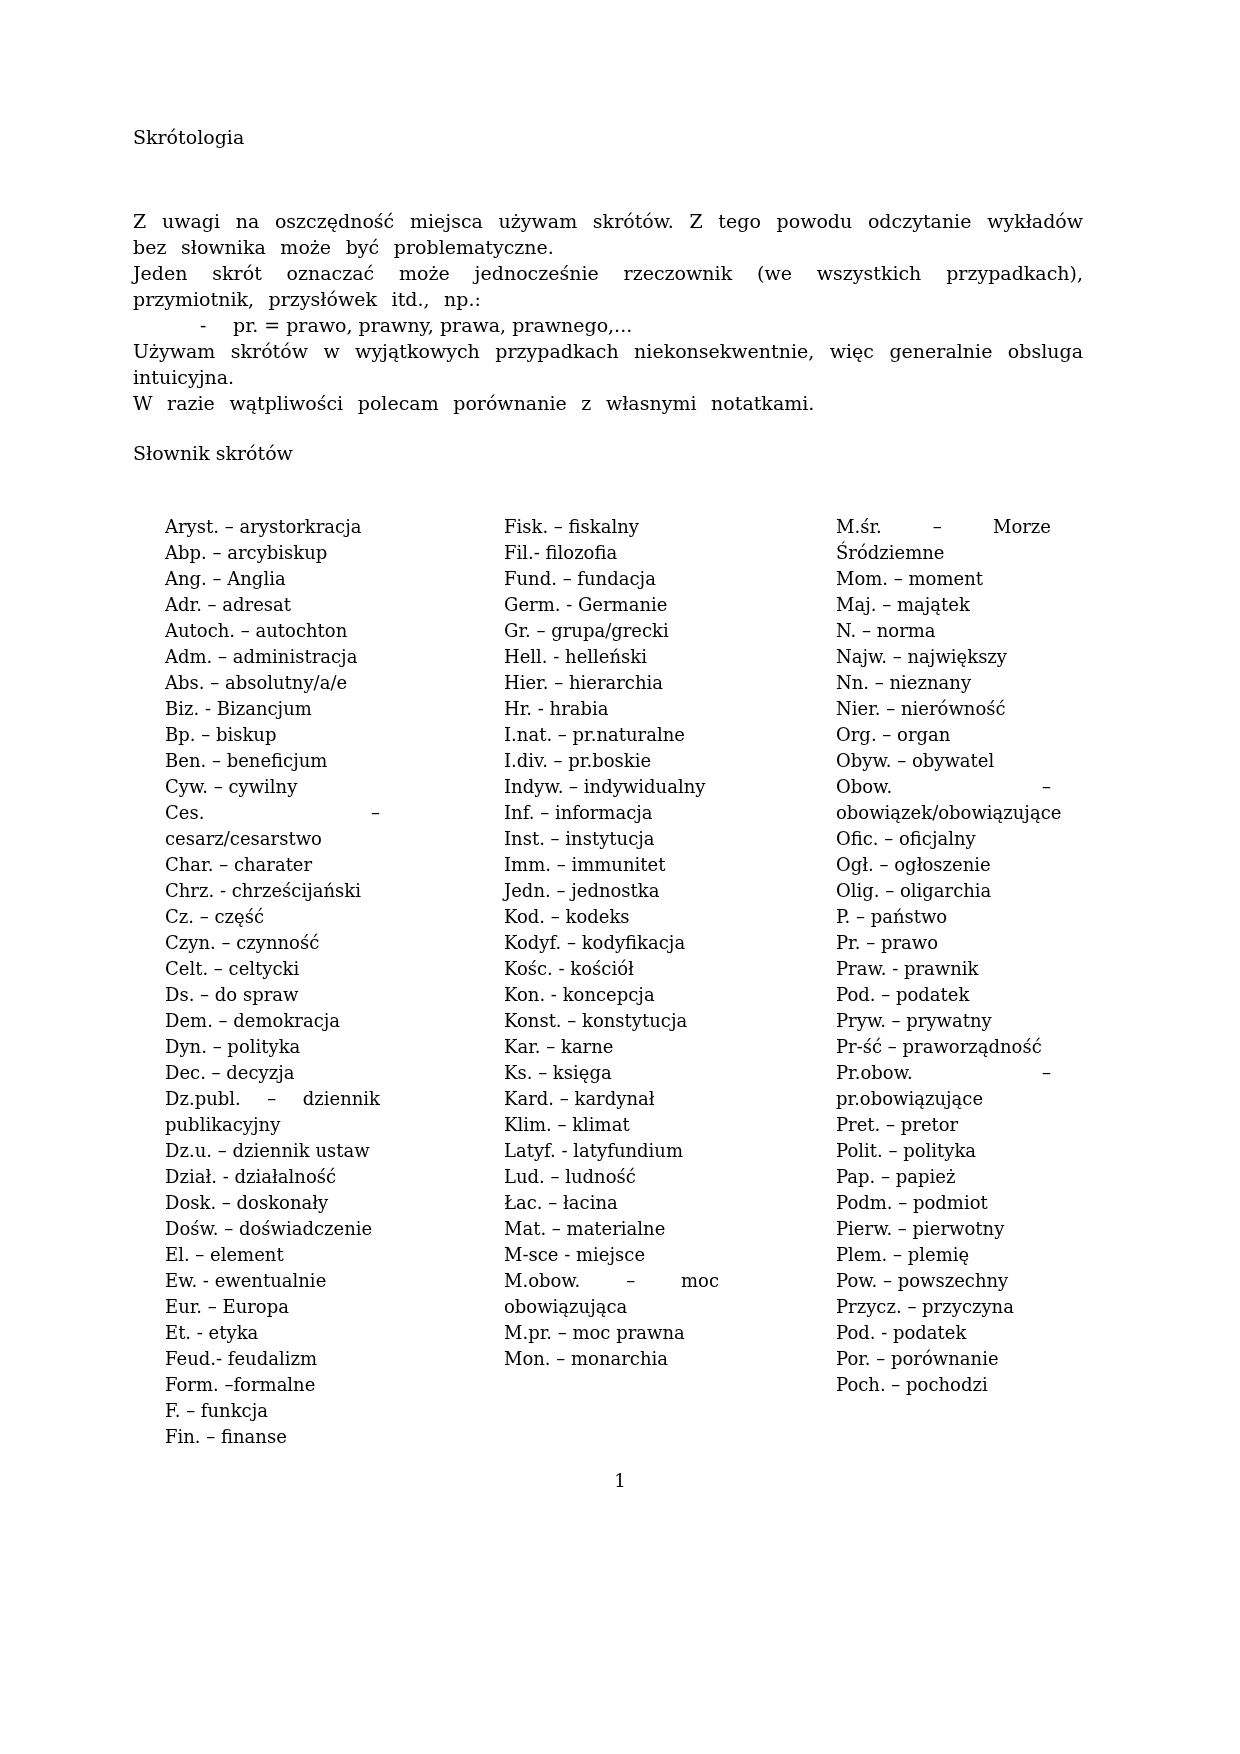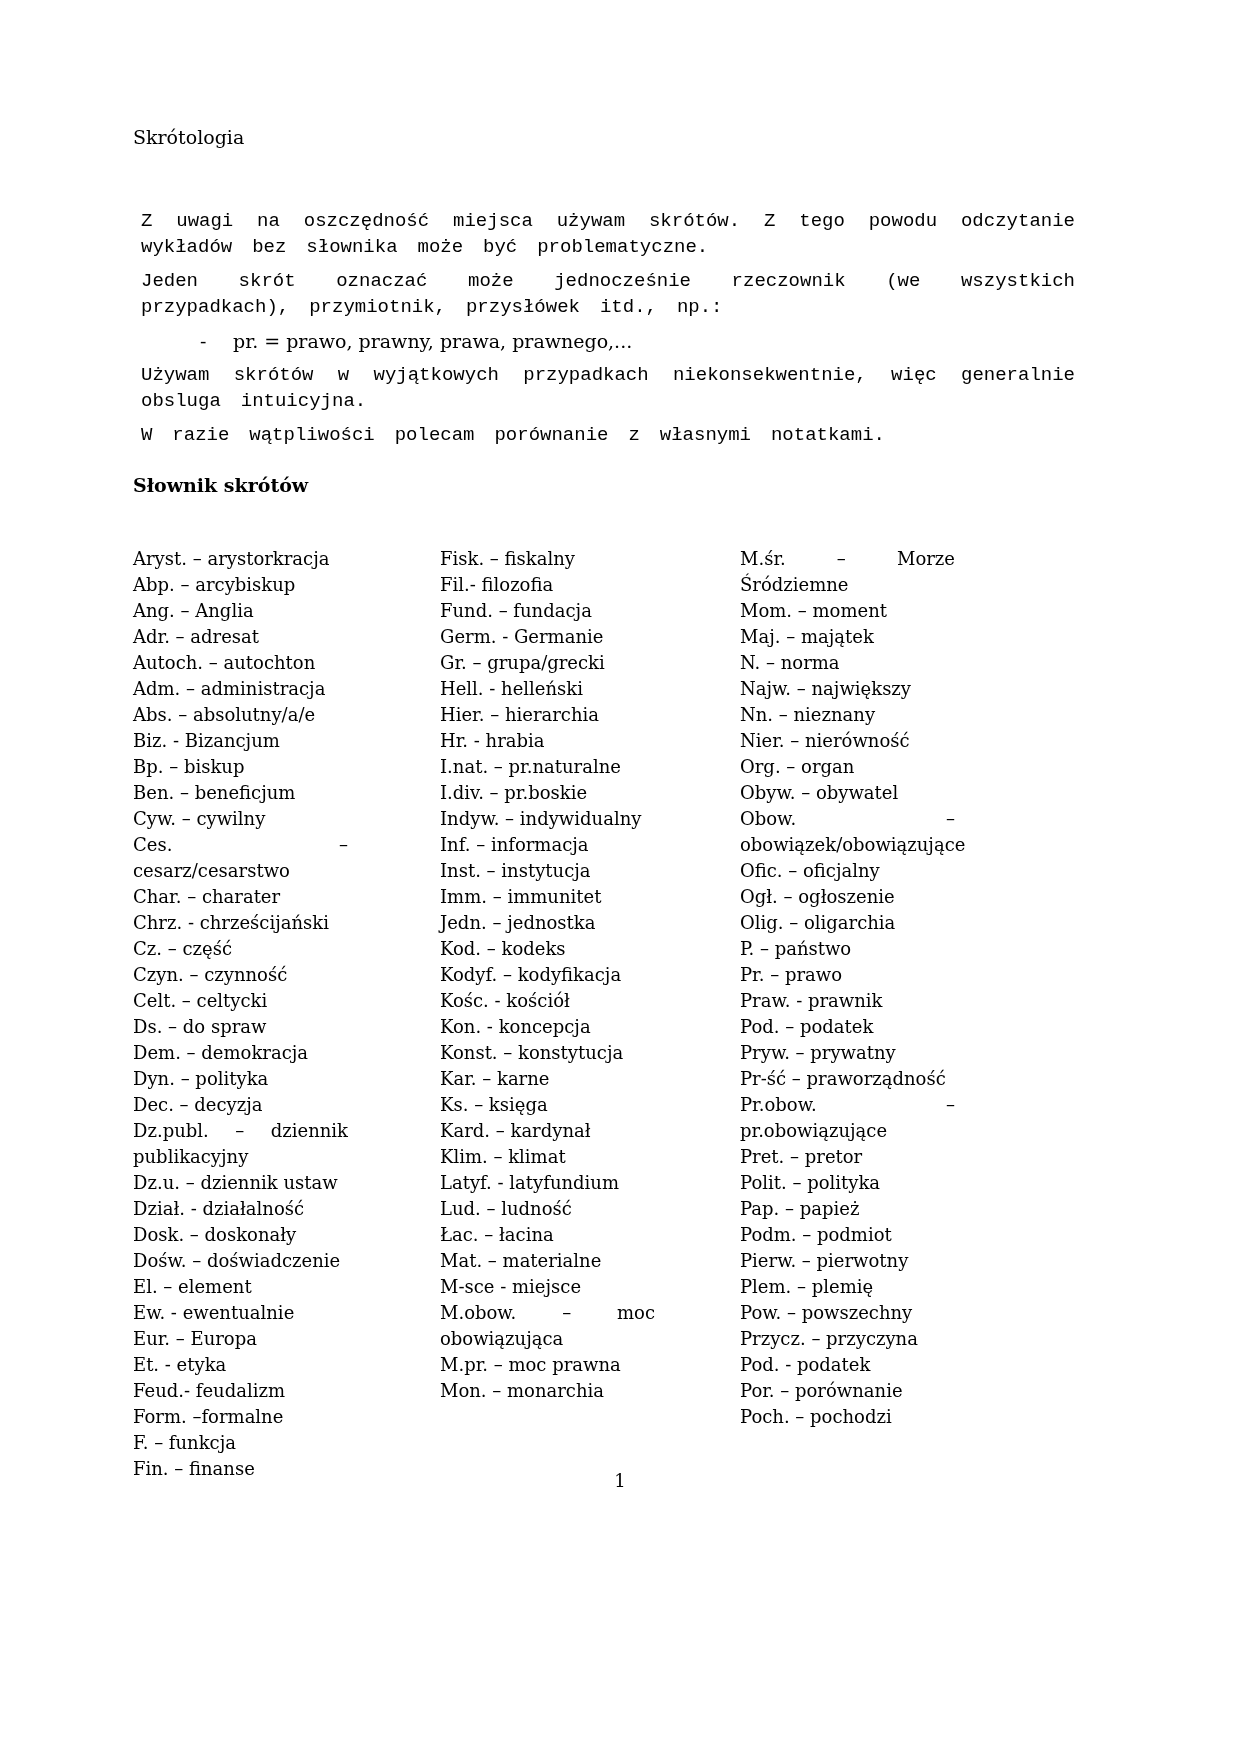--- a/index.html
+++ b/index.html
@@ -24,45 +24,44 @@
     line-height: 26px;
   }
   .intro {
     margin-top: 58px;
     width: 950px;
     font-size: 19px;
     line-height: 26px;
     text-align: justify;
     word-spacing: 0.45em;
   }
-  .intro p { margin: 8px; font-family: Liberation Mono, monospace; }
+  .intro p { margin: 0; }
   .bullet-line {
     display: flex;
     text-align: left;
     word-spacing: normal;
   }
   .bullet-marker {
     display: inline-block;
     margin-left: 67px;
     width: 33px;
     flex: none;
   }
   .glossary-heading {
     margin-top: 24px;
     font-size: 19px;
     line-height: 26px;
-    font-weight: bold;
   }
   .glossary {
     display: flex;
     margin-top: 48px;
     font-size: 18px;
     line-height: 26px;
   }
-  .glossary .col { width: 215px; flex: none; }
+  .glossary .col { width: 215px; flex: none; margin-left: 32px; }
   .glossary .col-1 { margin-right: 92px; }
   .glossary .col-2 { margin-right: 85px; }
   .entry { text-align: justify; }
   .page-number {
     position: absolute;
     top: 1468px;
     left: 0;
     width: 1240px;
     text-align: center;
     font-size: 18px;

